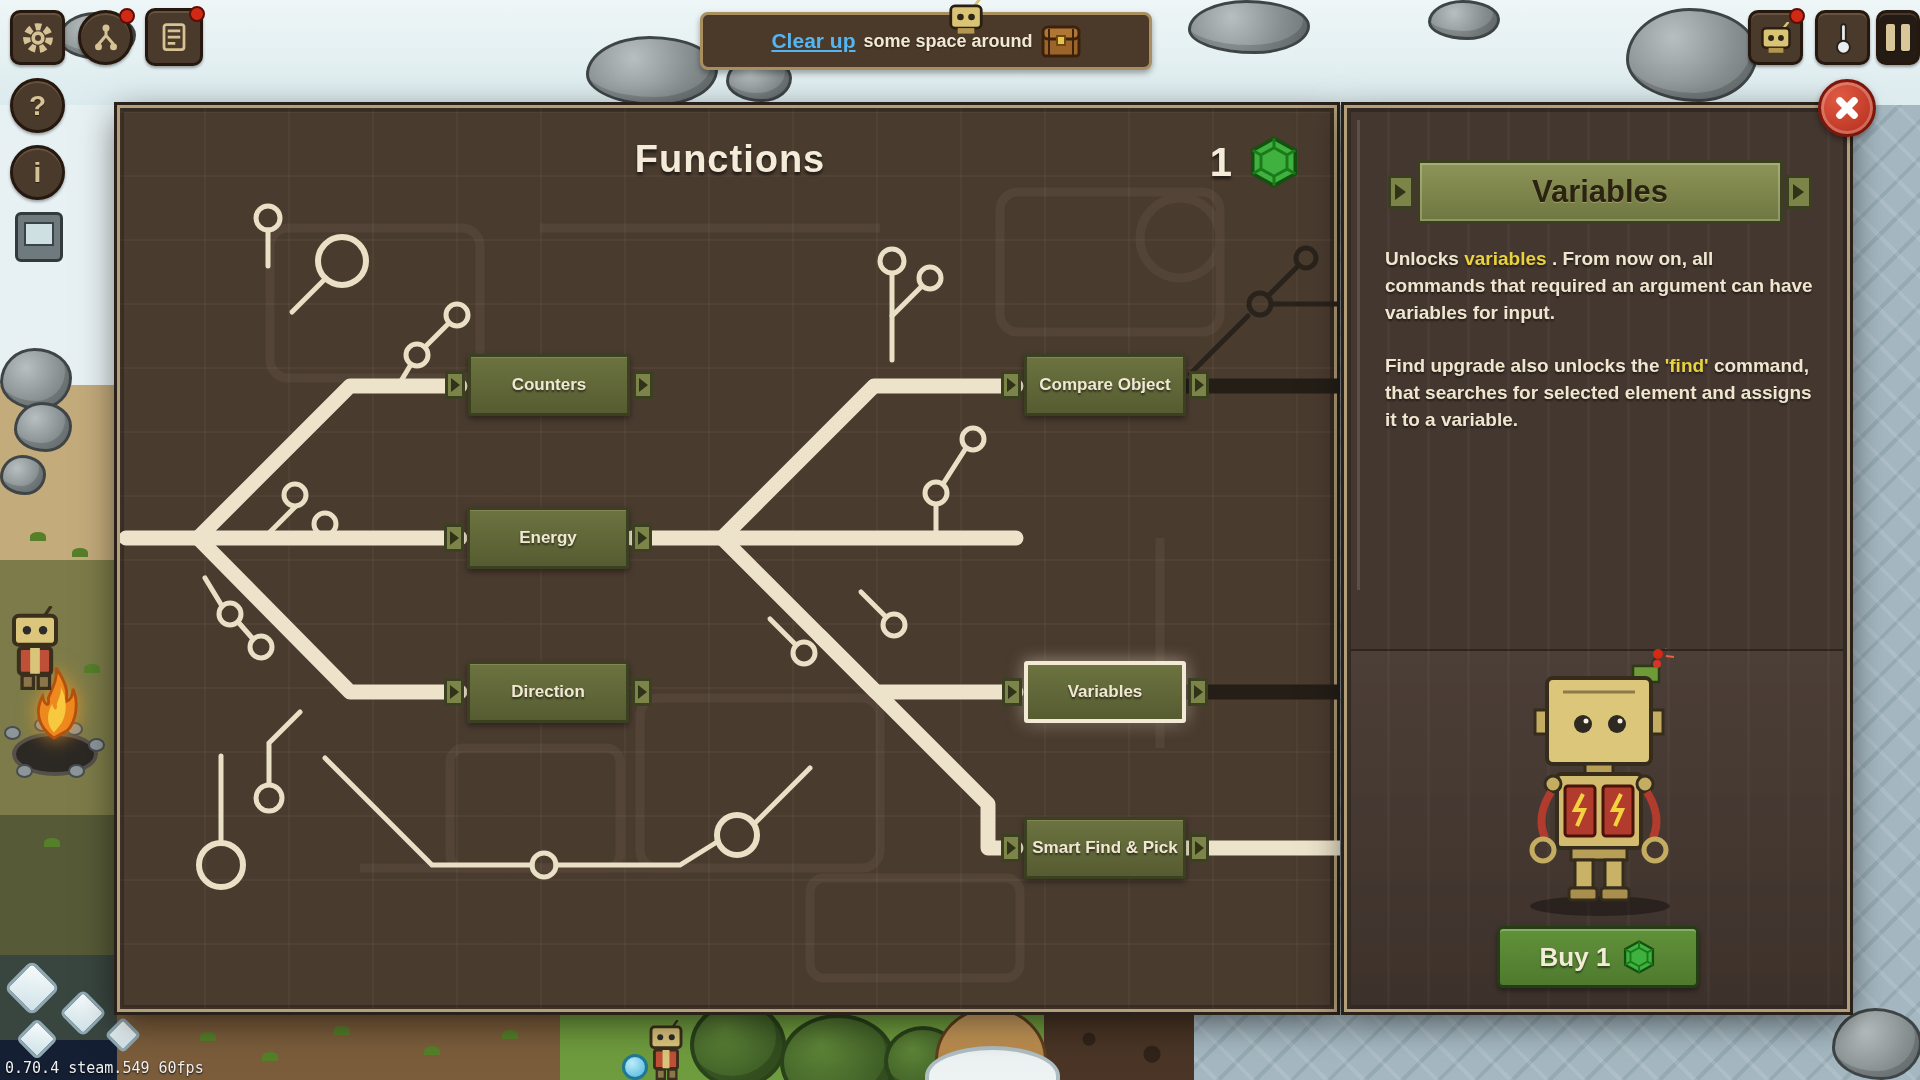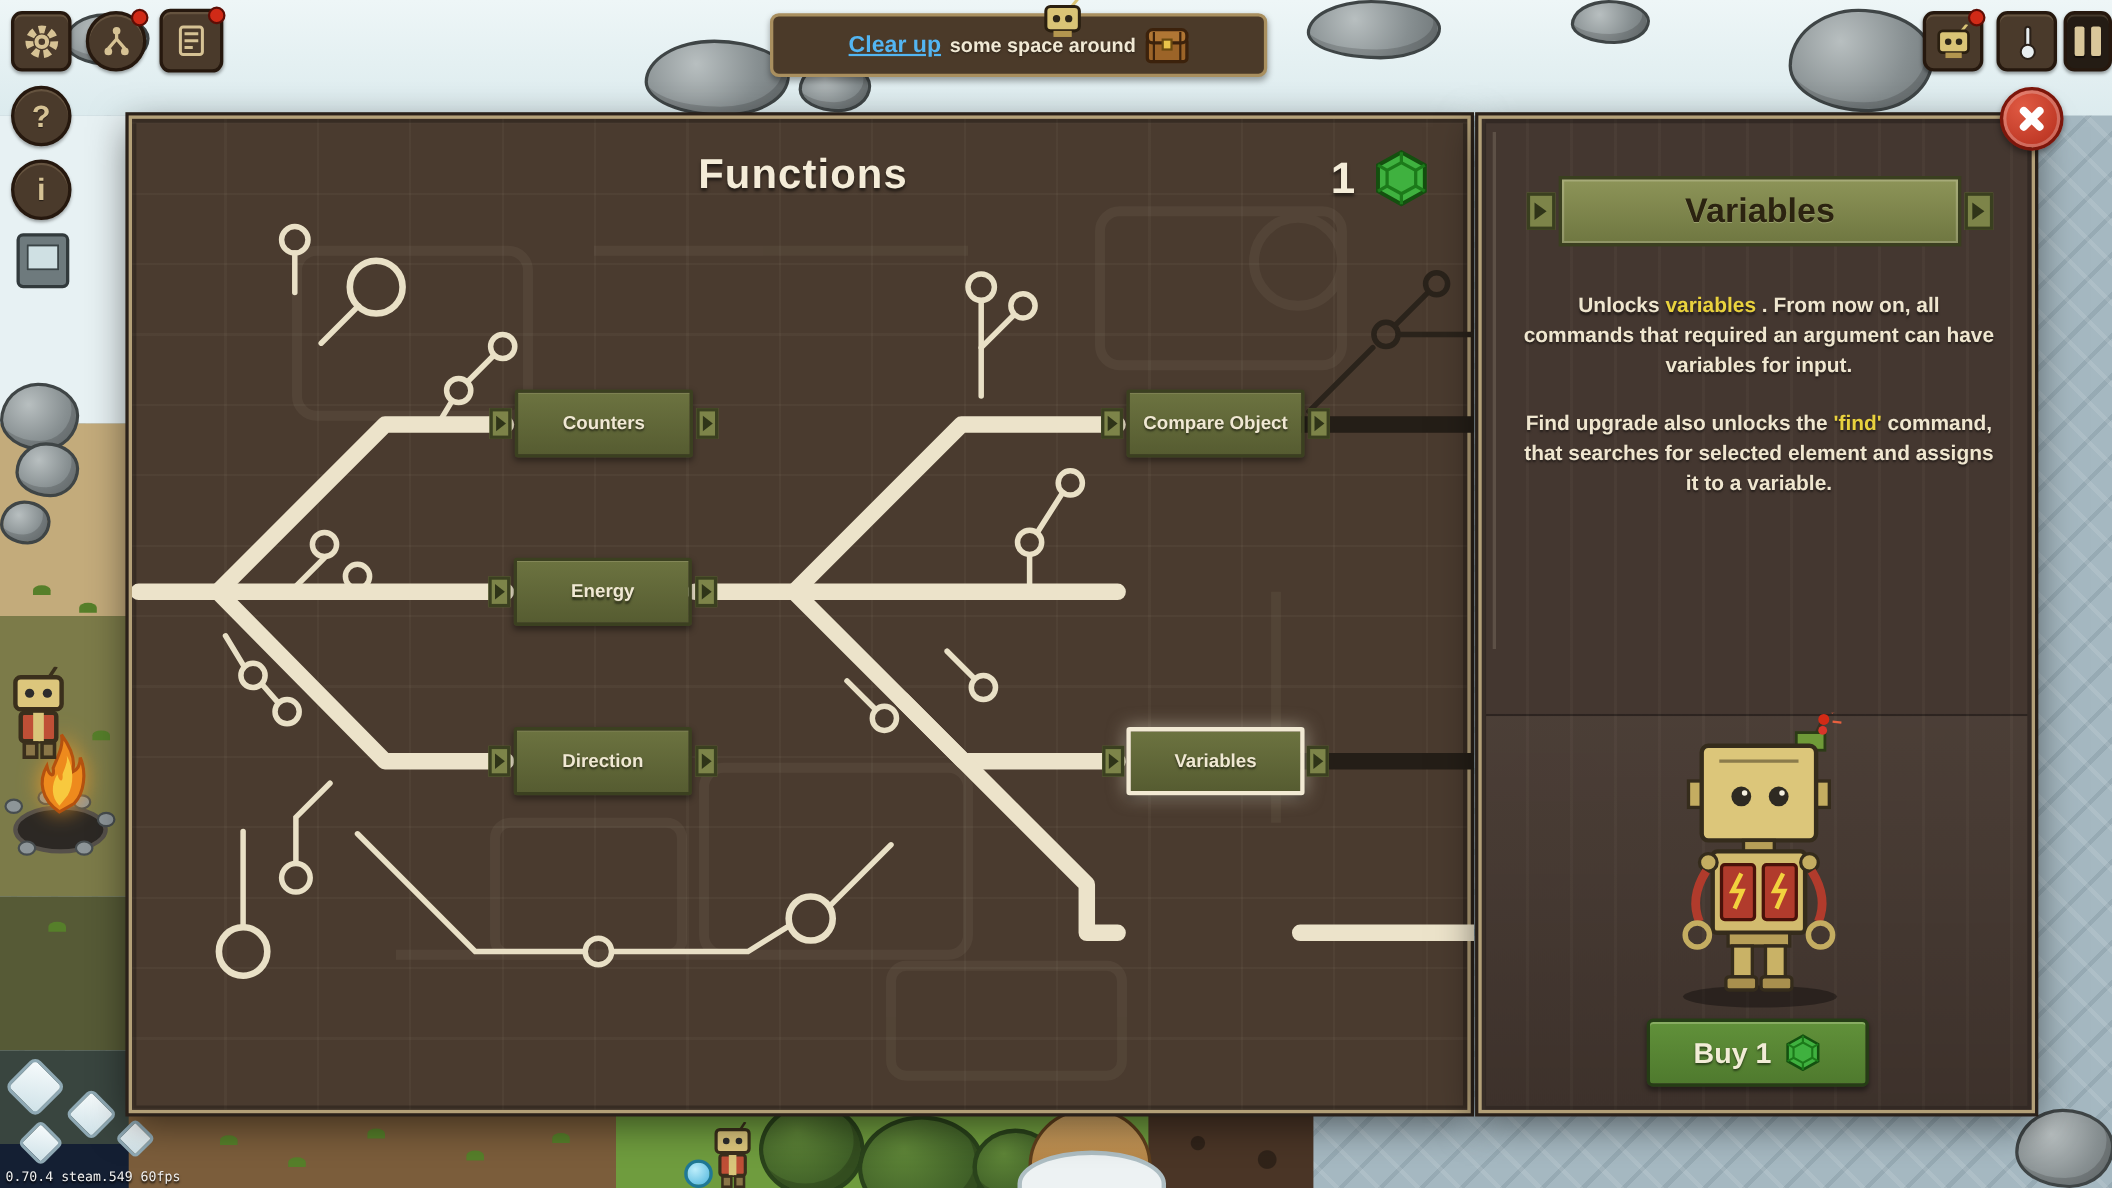--- a/index.html
+++ b/index.html
@@ -83,21 +83,21 @@
 
   
   .detail-title-bar{position:absolute;left:70px;top:52px;width:366px;height:64px;
     background:linear-gradient(#8d9458,#6f7741);border:3px solid #3a3f1f;
     box-shadow:inset 0 0 0 2px rgba(245,240,215,.25);display:flex;align-items:center;justify-content:center;}
   .detail-title-bar .side-tab{position:absolute;width:26px;height:34px;background:#7d8449;border:3px solid #3a3f1f;top:50%;transform:translateY(-50%);}
   .side-tab.l{left:-32px;} .side-tab.r{right:-32px;}
   .side-tab::after{content:"";position:absolute;left:4px;top:50%;transform:translateY(-50%);
     border-left:11px solid #2f3418;border-top:8px solid transparent;border-bottom:8px solid transparent;}
   .detail-title{font-size:31px;font-weight:bold;color:#2b2310;text-shadow:0 1px 0 rgba(255,250,220,.25);}
-  .detail-text{position:absolute;left:38px;top:158px;width:428px;text-align:center;}
+  .detail-text{position:absolute;left:38px;top:138px;width:428px;}
   .detail-text p{font-size:19px;font-weight:bold;line-height:1.42;color:#efe6cf;
     text-shadow:0 2px 2px rgba(0,0,0,.5);margin-bottom:26px;}
   .c-yellow{color:var(--accent-yellow);} .c-blue{color:var(--accent-blue);}
   .detail-lower{position:absolute;left:4px;right:4px;top:541px;bottom:4px;
     background:linear-gradient(rgba(255,245,220,.04), rgba(0,0,0,.10));border-top:2px solid rgba(0,0,0,.25);}
   .robot-art{position:absolute;left:158px;top:540px;width:190px;height:270px;}
   .buy-button{position:absolute;left:150px;top:818px;width:202px;height:62px;
     background:linear-gradient(#61913a,var(--buy-green));border:3px solid #253d15;border-radius:6px;
     display:flex;align-items:center;justify-content:center;gap:12px;cursor:pointer;
     box-shadow:inset 0 2px 0 rgba(255,255,220,.25), 0 3px 5px rgba(0,0,0,.4);}
@@ -119,21 +119,21 @@
   .pause-bar{width:9px;height:27px;background:#d9c79a;border-radius:2px;margin:0 3px;box-shadow:0 1px 1px rgba(0,0,0,.4);}
 
   .notification{position:absolute;left:700px;top:12px;width:452px;height:58px;background:#4b3a29;
     border:3px solid #a98f5f;border-radius:8px;display:flex;align-items:center;justify-content:center;gap:8px;
     box-shadow:0 3px 6px rgba(0,0,0,.35);z-index:29;}
   .notif-action{color:#53b5f2;font-weight:bold;font-size:21px;text-decoration:underline;cursor:pointer;}
   .notif-text{color:#f1e9d4;font-weight:bold;font-size:18px;text-shadow:0 1px 2px rgba(0,0,0,.5);}
   .notif-bot{position:absolute;left:242px;top:-16px;width:42px;height:36px;z-index:31;}
 
   .version-text{position:absolute;left:5px;bottom:3px;font-family:"DejaVu Sans Mono",monospace;
-    font-size:12px;color:#f0f0f0;z-index:50;text-shadow:0 1px 2px #000;}
+    font-size:15px;color:#f0f0f0;z-index:50;text-shadow:0 1px 2px #000;}
 </style>
 </head>
 <body>
 
 <svg width="0" height="0" style="position:absolute">
   <defs>
     <symbol id="gem" viewBox="0 0 44 44">
       <polygon points="22,2 40,12 40,32 22,42 4,32 4,12" fill="#3fb13f" stroke="#14500f" stroke-width="3"></polygon>
       <polygon points="22,10 33,16 33,28 22,34 11,28 11,16" fill="none" stroke="#1c7a1a" stroke-width="2.5"></polygon>
       <path d="M22 10 V2 M33 16 L40 12 M33 28 L40 32 M22 34 v8 M11 28 L4 32 M11 16 L4 12" stroke="#1c7a1a" stroke-width="2.5"></path>
@@ -341,20 +341,25 @@
   <div class="node pos-compare">
     <span class="node-tab left"></span>
     <span class="label">Compare Object</span>
     <span class="node-tab right"></span>
   </div>
   <div class="node selected pos-variables">
     <span class="node-tab left"></span>
     <span class="label">Variables</span>
     <span class="node-tab right"></span>
   </div>
+  <div class="node pos-smart">
+    <span class="node-tab left"></span>
+    <span class="label">Smart Find &amp; Pick</span>
+    <span class="node-tab right"></span>
+  </div>
 </div>
 
 <div class="panel detail-panel">
   <div class="detail-title-bar">
     <span class="side-tab l"></span>
     <h1 class="detail-title">Variables</h1>
     <span class="side-tab r"></span>
   </div>
 
   <div class="detail-text">

